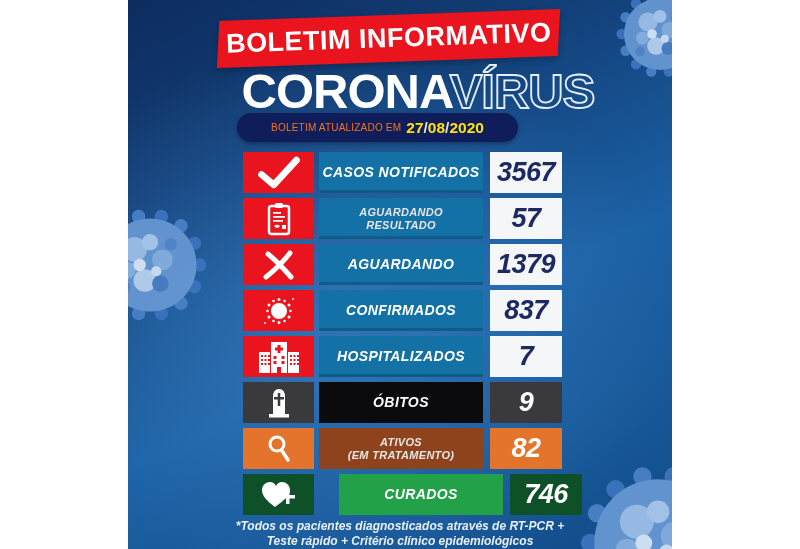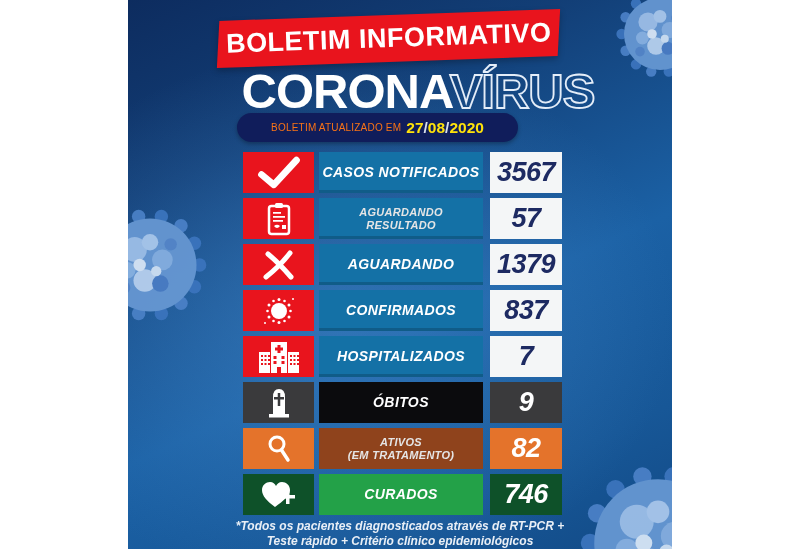--- a/index.html
+++ b/index.html
@@ -61,21 +61,21 @@
   .t-black .label-cell { background:#0b0b0d; }
   .t-black .value-cell { background:#3a3a3c; }
   .t-black .val { color:#ffffff; }
 
   .t-orange .icon-cell  { background:#e4732b; }
   .t-orange .label-cell { background:#8f431c; }
   .t-orange .value-cell { background:#e4732b; }
   .t-orange .val { color:#ffffff; }
 
   .t-green .icon-cell  { background:#0e5129; }
-  .t-green .label-cell { background:#23a148; }
+  .t-green .label-cell { background:#23a148;margin-left:20px; }
   .t-green .value-cell { background:#0e5129; }
   .t-green .val { color:#ffffff; }
 
   .footnote { position:absolute; left:0; top:519px; width:100%; text-align:center;
               color:#e9eff6; font-style:italic; font-weight:bold; font-size:12px; line-height:1.25; }
 </style>
 </head>
 <body>
 
 <svg width="0" height="0" style="position:absolute">

